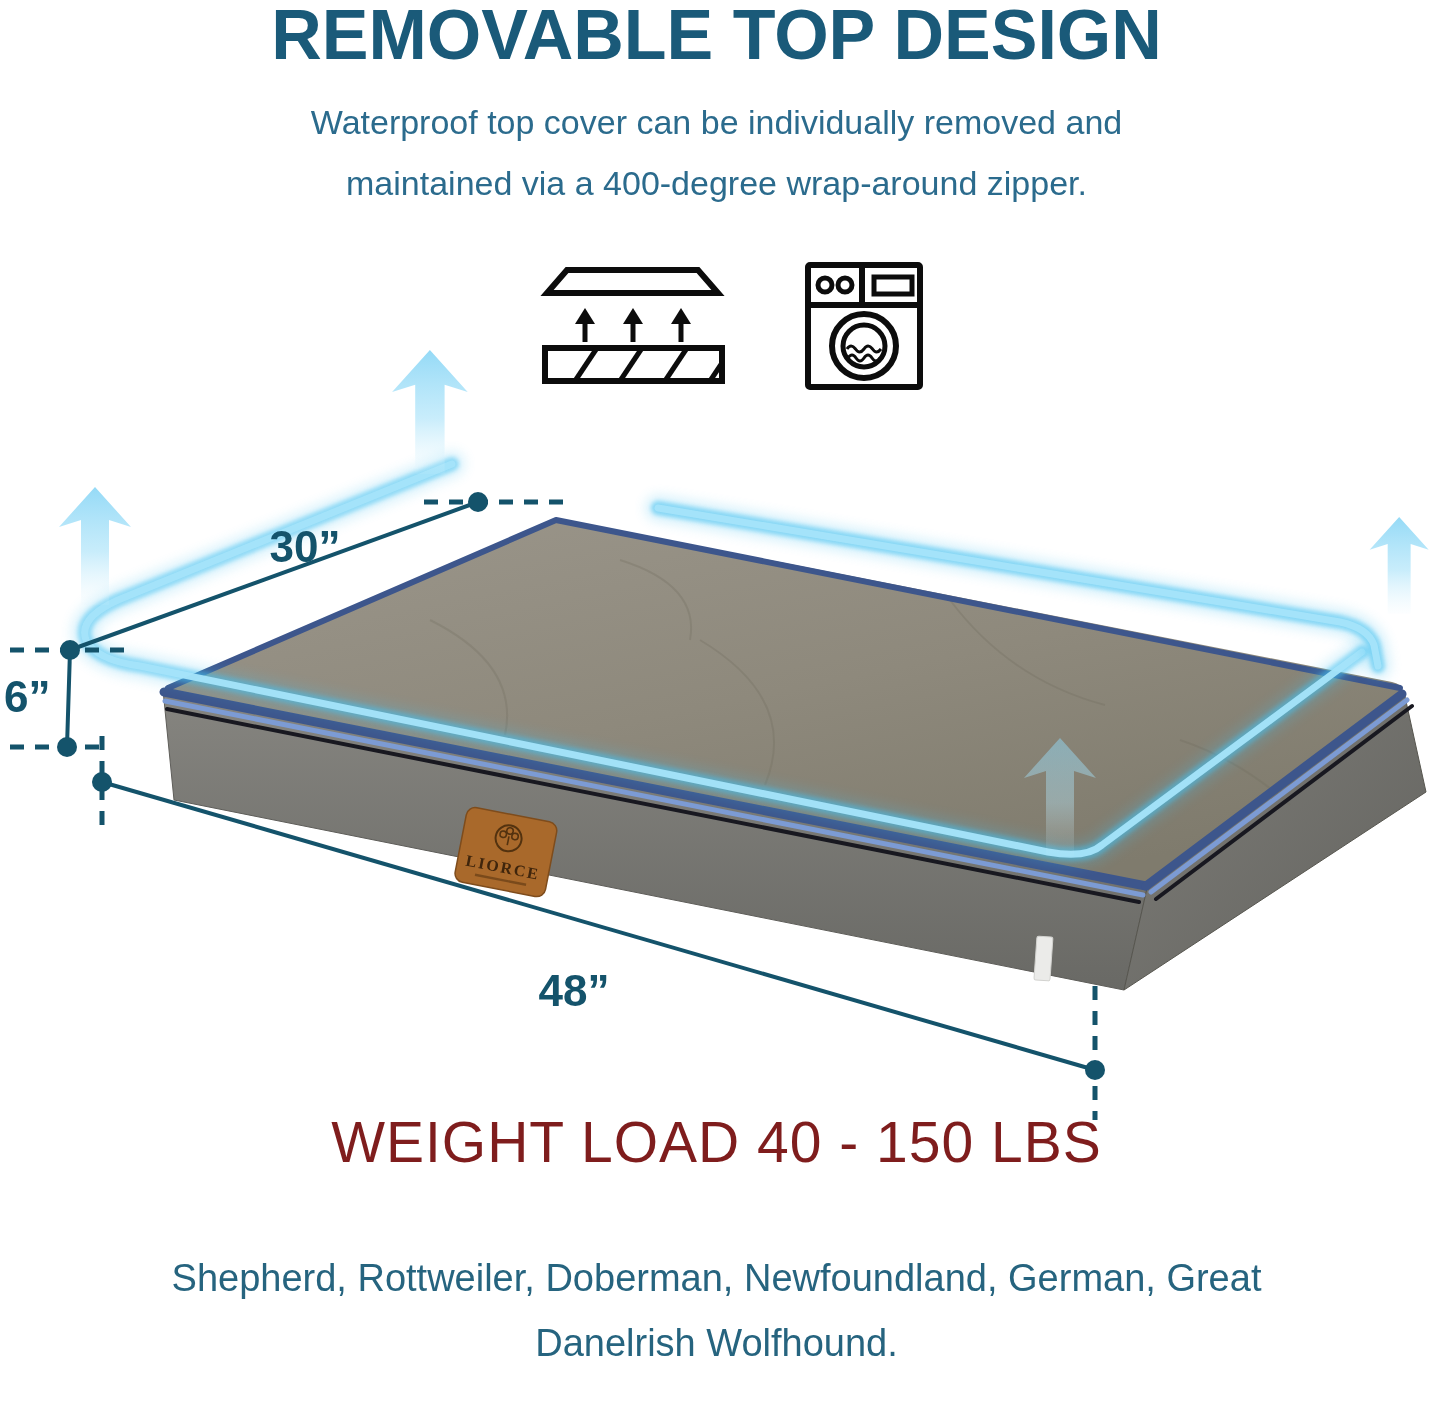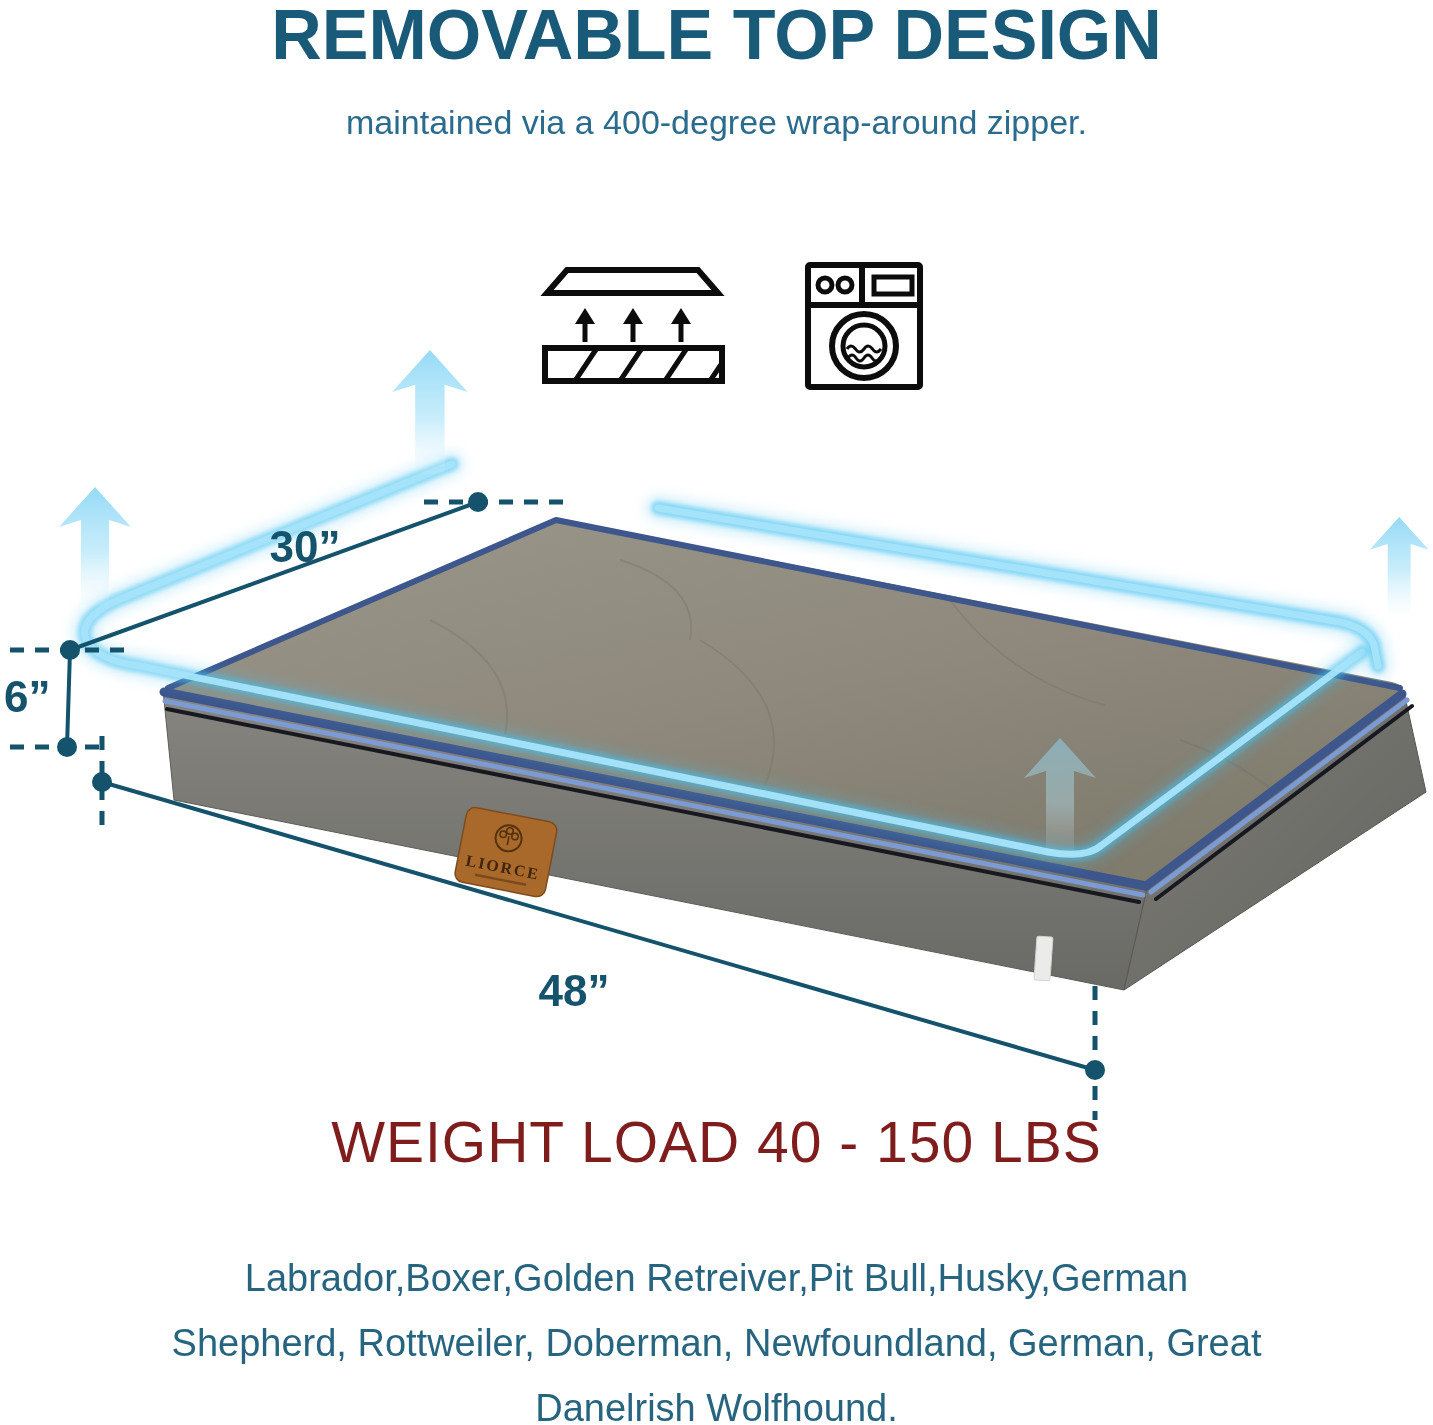--- a/index.html
+++ b/index.html
@@ -180,23 +180,23 @@
       <circle cx="56" cy="81" r="21" stroke-width="5"></circle>
       <g stroke-width="3">
         <path d="M39,84 q4,-6 8.5,0 q4,6 8.5,0 q4,-6 8.5,0 q4,6 8.5,0"></path>
         <path d="M40,93 q4,-6 8,0 q4,6 8,0 q4,-6 8,0 q4,6 8,0"></path>
       </g>
     </g>
   </svg>
 
   <div id="title" class="txt">REMOVABLE TOP DESIGN</div>
   <div id="subtitle" class="txt">
+    <div>Waterproof top cover can be individually removed and</div>
     <div>maintained via a 400-degree wrap-around zipper.</div>
   </div>
 
   <div id="footer-heading" class="txt">WEIGHT LOAD 40 - 150 LBS</div>
   <div id="footer-body" class="txt">
-    <div>Labrador,Boxer,Golden Retreiver,Pit Bull,Husky,German</div>
     <div>Shepherd, Rottweiler, Doberman, Newfoundland, German, Great</div>
     <div>Danelrish Wolfhound.</div>
   </div>
 
 </div>
 
 </body></html>

